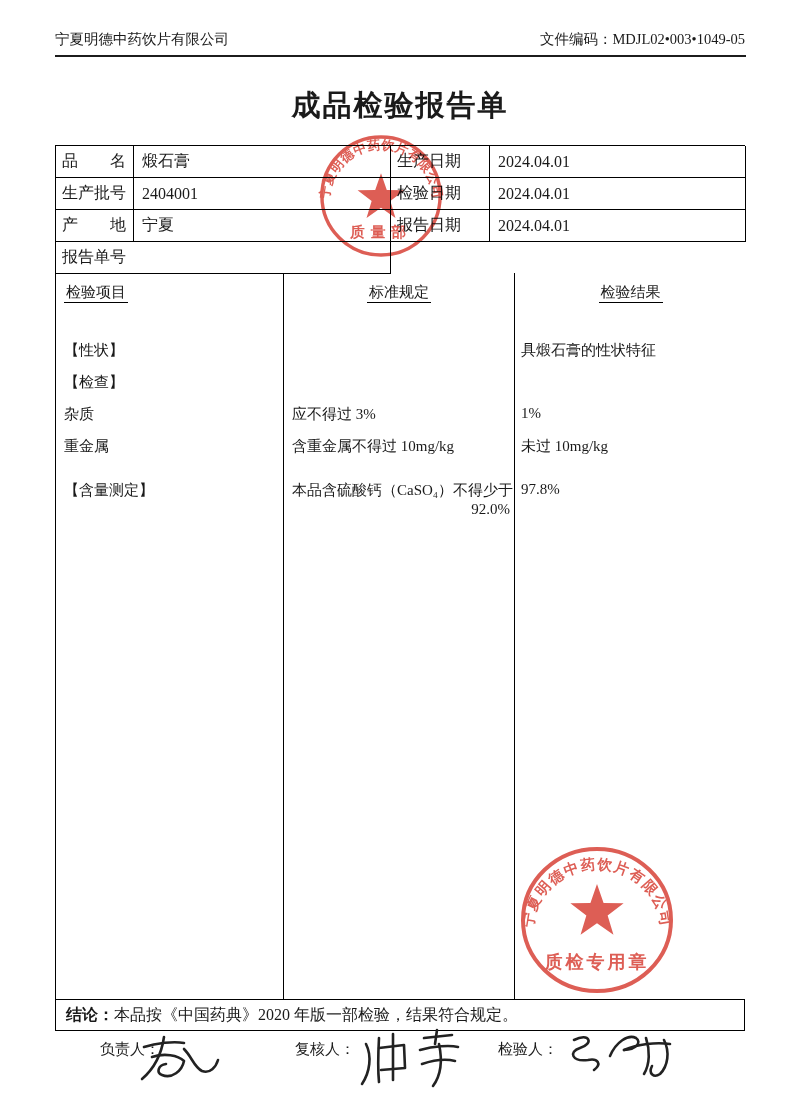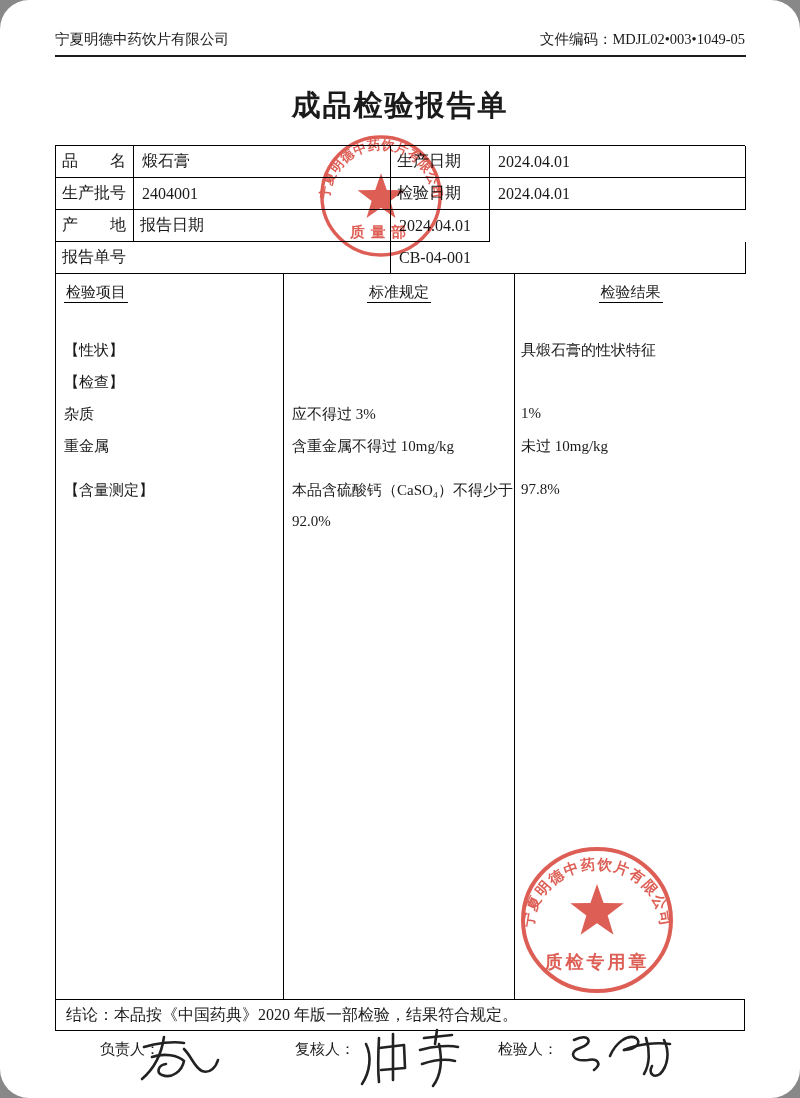--- a/index.html
+++ b/index.html
@@ -2,21 +2,20 @@
 <html><head>
 <meta charset="utf-8">
 <style>
   * { margin:0; padding:0; box-sizing:border-box; }
   html,body { background:#888; }
   .page {
     position:relative; width:800px; height:1098px; margin:0 auto;
     background:#ffffff; overflow:hidden;
     font-family:"Liberation Serif","DejaVu Serif",serif;
     color:#1a1a1a;
-    border-radius:29px;
   }
   
   .pg-header { position:absolute; top:30px; left:55px; width:690px;
     display:flex; justify-content:space-between; font-size:14.5px; }
   .pg-rule { position:absolute; top:55px; left:55px; width:691px; height:2px; background:#1c1c1c; }
   
   .doc-title { position:absolute; top:86px; left:0; width:100%;
     text-align:center; font-size:29px; font-weight:bold; letter-spacing:2px; }
   
   .info-table { position:absolute; top:145px; left:55px; width:690px;
@@ -31,26 +30,26 @@
     border-left:1px solid #000; border-right:1px solid #000; font-size:15px; }
   .col { position:absolute; top:0; height:100%; }
   .col-1 { left:0; width:228px; border-right:1px solid #000; }
   .col-2 { left:228px; width:231px; border-right:1px solid #000; }
   .col-3 { left:459px; width:231px; }
   .col-head { position:absolute; top:10px; left:0; width:100%; text-align:center; }
   .col-head span { border-bottom:1px solid #000; padding:0 2px 2px 2px; }
   .col-1 .col-head { text-align:left; padding-left:8px; }
   .trow { position:absolute; left:8px; right:4px; white-space:nowrap; }
   .col-3 .trow { left:6px; }
-  .r0{top:68px;} .r1{top:100px;} .r2{top:132px;} .r3{top:164px;} .r4{top:208px;} .r5{top:240px;}
+  .r0{top:68px;} .r1{top:100px;} .r2{top:132px;} .r3{top:164px;} .r4{top:208px;} .r5{top:228px;text-align:right;}
   
   .conclusion { position:absolute; top:999px; left:55px; width:690px; height:32px;
     border:1px solid #000; display:flex; align-items:center; padding-left:10px;
     font-size:16px; white-space:nowrap; }
-  .conclusion .c-lbl { font-weight:normal; }
+  .conclusion .c-lbl { font-weight:bold; }
   
   .sig-label { position:absolute; font-size:15px; }
   .sig-resp { top:1040px; left:60px;margin-left:40px; }
   .sig-rev  { top:1040px; left:295px; }
   .sig-insp { top:1040px; left:498px; }
   .sig-svg { position:absolute; }
   .sig-svg path { fill:none; stroke:#222; stroke-width:2.6; stroke-linecap:round; stroke-linejoin:round; }
   
   .stamp { position:absolute; mix-blend-mode:multiply; opacity:.88; }
   .stamp .ink { fill:none; }
@@ -74,25 +73,25 @@
     <div class="cell">煅石膏</div>
     <div class="cell lbl">生产日期</div>
     <div class="cell">2024.04.01</div>
 
     <div class="cell lbl">生产批号</div>
     <div class="cell">2404001</div>
     <div class="cell lbl">检验日期</div>
     <div class="cell">2024.04.01</div>
 
     <div class="cell lbl">产　　地</div>
+    <div class="cell">宁夏</div>
     <div class="cell lbl">报告日期</div>
     <div class="cell">2024.04.01</div>
 
     <div class="cell lbl span2">报告单号</div>
-    <div class="cell span2">CB-04-001</div>
   </div>
 
   <div class="main-table">
     <div class="col col-1">
       <div class="col-head"><span>检验项目</span></div>
       <div class="trow r0">【性状】</div>
       <div class="trow r1">【检查】</div>
       <div class="trow r2">杂质</div>
       <div class="trow r3">重金属</div>
       <div class="trow r4">【含量测定】</div>

